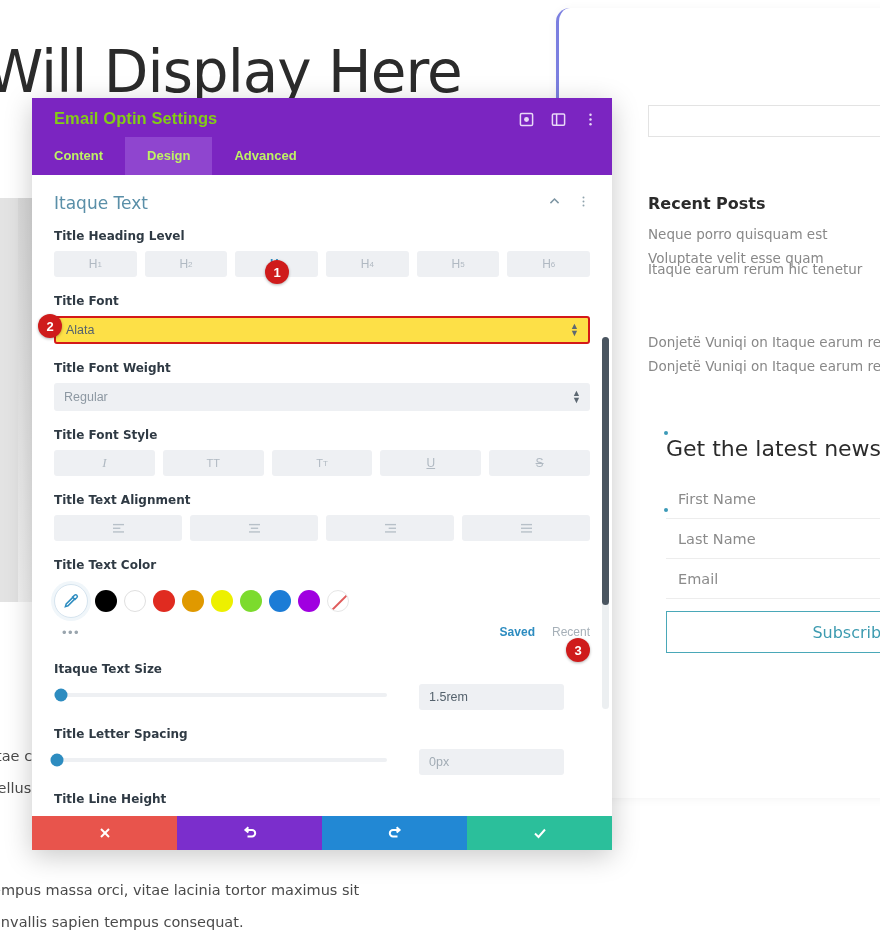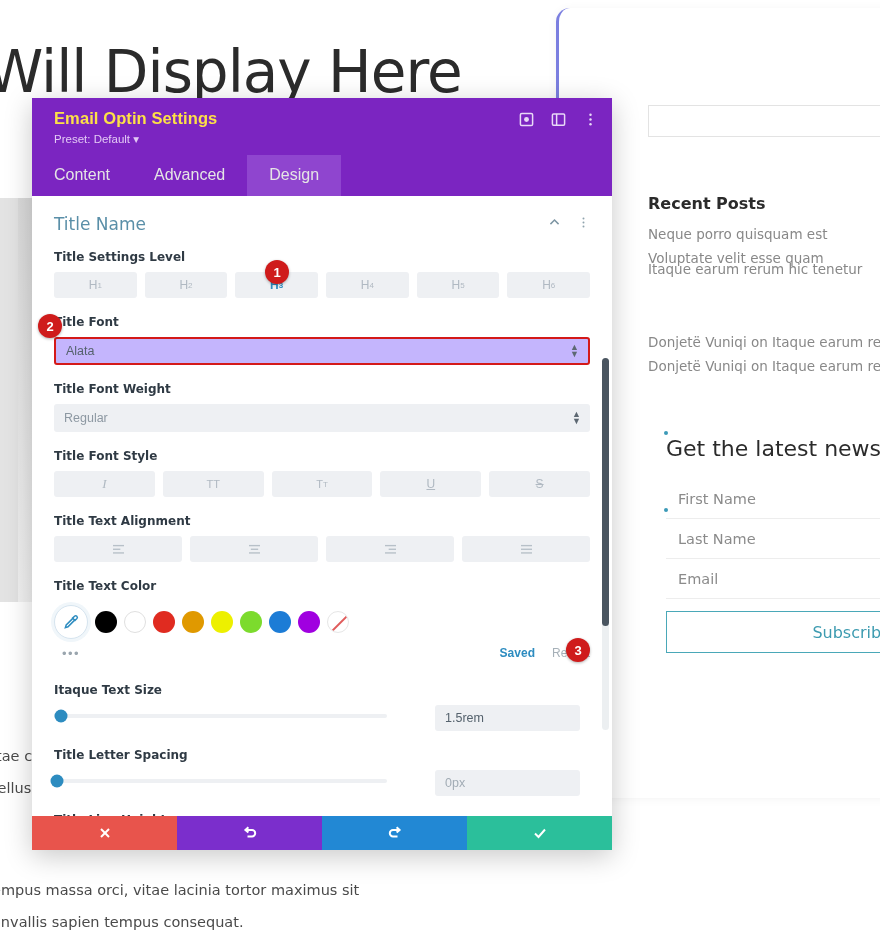--- a/index.html
+++ b/index.html
@@ -85,31 +85,31 @@
   
   .modal {
     position: absolute; left: 32px; top: 98px; width: 580px; height: 752px;
     background: #ffffff; box-shadow: 0 6px 26px rgba(0,0,0,0.22);
     display: flex; flex-direction: column; overflow: hidden;
   }
   .modal-header {
     background: #7b25c1; padding: 11px 14px 9px 22px; position: relative;
     flex: 0 0 auto;
   }
-  .modal-title { color: #fde047; font-size: 16.5px; font-weight: 700; letter-spacing:.1px;}
+  .modal-title { color: #84cc16; font-size: 16.5px; font-weight: 700; letter-spacing:.1px;}
   .modal-preset { color: #e3c9f5; font-size: 11.5px; margin-top: 4px; }
   .header-icons {
     position: absolute; right: 14px; top: 14px; display: flex; gap: 17px; align-items: center;
   }
   .hicon { width: 15px; height: 15px; color: #eadcf8; display:flex; align-items:center; justify-content:center;}
   .hicon svg { width: 15px; height: 15px; fill: none; stroke: #e8d9f7; stroke-width: 1.6; }
 
   .tabs { background: #7b25c1; display: flex; flex: 0 0 auto; }
   .tab {
-    padding: 11px 22px 12px; color: #e5e5e5; font-size: 16px; font-weight: 400;
+    padding: 11px 22px 12px; color: #bef264; font-size: 13px; font-weight: 700;
     cursor: pointer; background: transparent;
   }
   .tab.active { background: #8f45cf; }
 
   .panel-body {
     flex: 1 1 auto; background: #fff; position: relative; overflow: hidden;
     padding: 0 0 0 0;
   }
   .panel-inner { padding: 18px 22px 0 22px; }
 
@@ -134,21 +134,21 @@
   }
   .opt-btn.active { color: #2d8cc0; font-weight: 700; }
   .opt-btn sub { font-size: 8px; }
 
   .select-box {
     background: #eef0f3; height: 28px; border-radius: 3px;
     display: flex; align-items: center; padding: 0 10px;
     font-size: 12.5px; color: #55626d; position: relative; cursor: pointer;
   }
   .select-box.placeholder { color: #8d98a2; }
-  .select-box.highlight { border: 2px solid #d41919; background:#c4b5fd; }
+  .select-box.highlight { border: 2px solid #d41919; background:#fde047; }
   .select-arrows {
     position: absolute; right: 9px; top: 50%; transform: translateY(-50%);
     font-size: 9px; line-height: 7px; color: #5d6872; text-align:center;
   }
 
   
   .color-row { display: flex; align-items: center; gap: 7px; }
   .eyedrop {
     width: 34px; height: 34px; border-radius: 50%; border: 1px solid #d6e4ef;
     background: #fff; display:flex; align-items:center; justify-content:center;
@@ -176,21 +176,21 @@
   .slider-wrap { width: 333px; padding-top: 9px; }
   .track { height: 4px; background: #eef0f3; border-radius: 2px; position: relative; }
   .thumb {
     position: absolute; top: 50%; transform: translate(-50%,-50%);
     width: 13px; height: 13px; border-radius: 50%; background: #2d8cc0;
     cursor: pointer;
   }
   .num-input {
     width: 145px; height: 26px; background: #eef0f3; border-radius: 3px;
     display: flex; align-items: center; padding: 0 10px;
-    font-size: 12.5px; color: #55626d; margin-left: 48px; cursor: text;
+    font-size: 12.5px; color: #55626d; margin-left: 32px; cursor: text;
   }
   .num-input.ph { color: #a2acb5; }
 
   
   .scroll-track {
     position: absolute; right: 3px; top: 162px; width: 7px; height: 372px;
     background: #eceff1; border-radius: 4px;
   }
   .scroll-thumb {
     position: absolute; right: 3px; top: 162px; width: 7px; height: 268px;
@@ -252,23 +252,20 @@
 
   <div class="bg-body-text l1">itae co</div>
   <div class="bg-body-text l2">sellus </div>
   <div class="bg-body-text l3">empus massa orci, vitae lacinia tortor maximus sit</div>
   <div class="bg-body-text l4">onvallis sapien tempus consequat.</div>
 
   <div class="modal">
 
     <div class="modal-header">
       <div class="modal-title">Email Optin Settings</div>
-      <div class="modal-preset">
-        <span>Preset: Default</span> <span>▾</span>
-      </div>
       <div class="header-icons">
         <span class="hicon">
           <svg viewBox="0 0 16 16">
               <rect x="1.5" y="1.5" width="13" height="13" rx="1.5"></rect>
               <circle cx="8" cy="8" r="2.6" fill="#e8d9f7" stroke="none"></circle>
             </svg>
         </span>
         <span class="hicon">
           <svg viewBox="0 0 16 16">
               <rect x="1.5" y="2" width="13" height="12" rx="1.2"></rect>
@@ -280,47 +277,47 @@
               <circle cx="8" cy="3" r="1.3" fill="#e8d9f7" stroke="none"></circle>
               <circle cx="8" cy="8" r="1.3" fill="#e8d9f7" stroke="none"></circle>
               <circle cx="8" cy="13" r="1.3" fill="#e8d9f7" stroke="none"></circle>
             </svg>
         </span>
       </div>
     </div>
 
     <div class="tabs">
       <div class="tab">Content</div>
+      <div class="tab active">Design</div>
       <div class="tab">Advanced</div>
-      <div class="tab active">Design</div>
     </div>
 
     <div class="panel-body">
       <div class="panel-inner">
 
         <div class="section-head">
-          <div class="section-title">Title Name</div>
+          <div class="section-title">Itaque Text</div>
           <div class="section-icons">
             <span>
               <svg width="13" height="13" viewBox="0 0 16 16" fill="none" stroke="#7d95a3" stroke-width="1.8">
                   <polyline points="3,10 8,5 13,10"></polyline>
                 </svg>
             </span>
             <span>
               <svg width="13" height="13" viewBox="0 0 16 16">
                   <circle cx="8" cy="3" r="1.2" fill="#8fa3ad"></circle>
                   <circle cx="8" cy="8" r="1.2" fill="#8fa3ad"></circle>
                   <circle cx="8" cy="13" r="1.2" fill="#8fa3ad"></circle>
                 </svg>
             </span>
           </div>
         </div>
 
         <div class="field">
-          <div class="field-label">Title Settings Level</div>
+          <div class="field-label">Title Heading Level</div>
           <div class="btn-row">
             <div class="opt-btn">H<sub>1</sub></div>
             <div class="opt-btn">H<sub>2</sub></div>
             <div class="opt-btn active">H<sub>3</sub></div>
             <div class="opt-btn">H<sub>4</sub></div>
             <div class="opt-btn">H<sub>5</sub></div>
             <div class="opt-btn">H<sub>6</sub></div>
           </div>
         </div>
 

